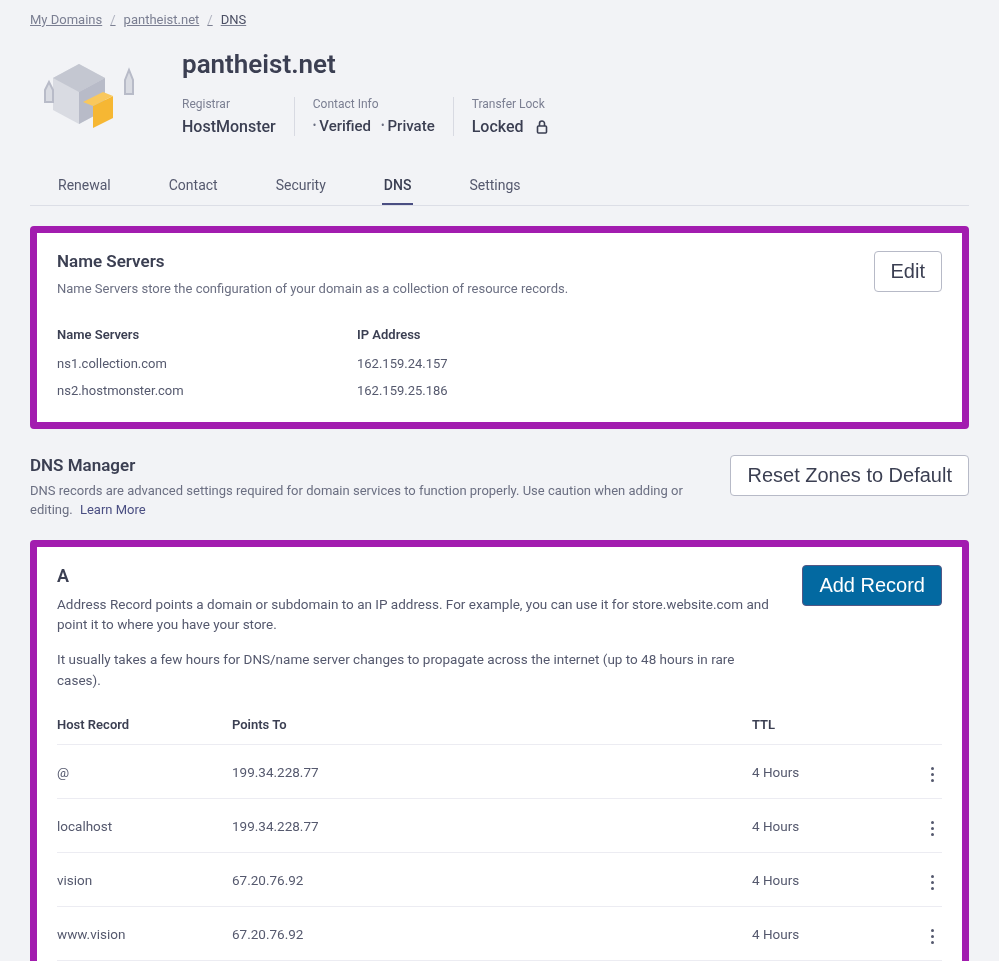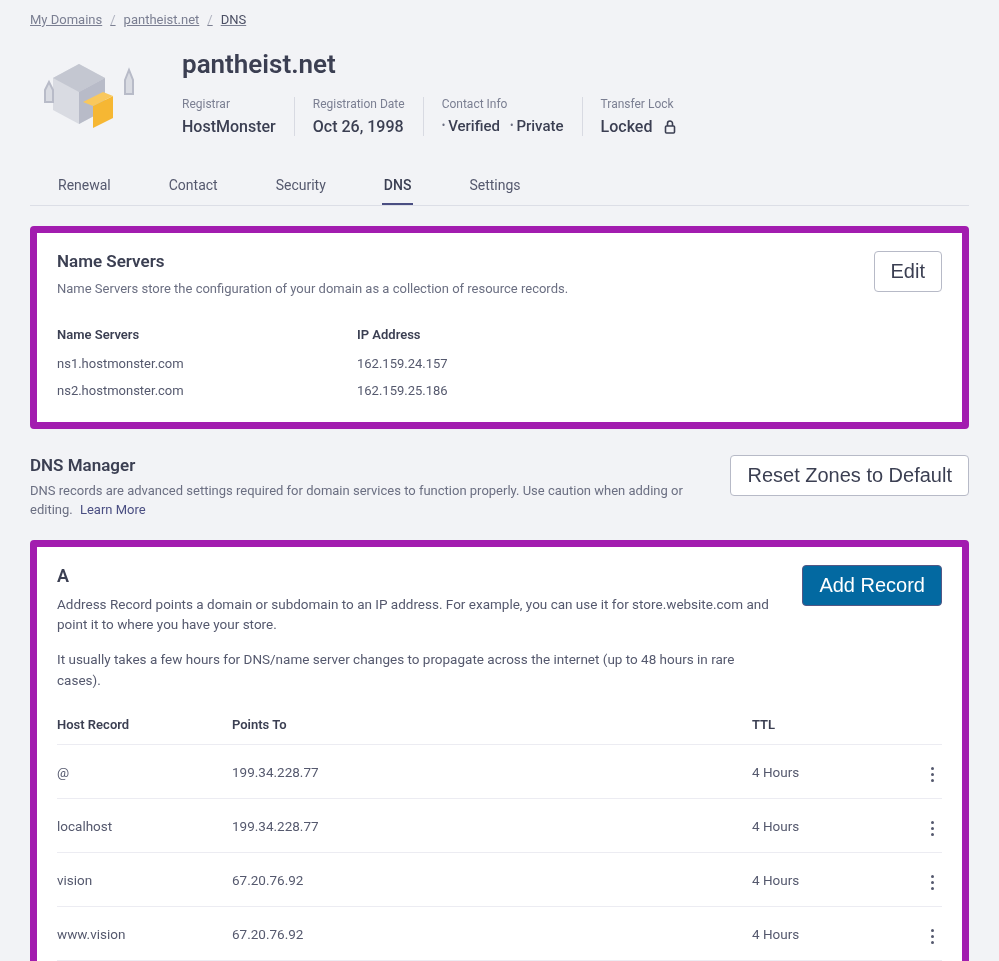--- a/index.html
+++ b/index.html
@@ -180,24 +180,20 @@
       </svg>
     </div>
     <div class="domain-info">
       <h1 class="domain-title">pantheist.net</h1>
       <div class="info-row">
         <div class="info-block">
           <div class="info-label">Registrar</div>
           <div class="info-value">HostMonster</div>
         </div>
         <div class="info-block">
-          <div class="info-label">Registration Date</div>
-          <div class="info-value">Oct 26, 1998</div>
-        </div>
-        <div class="info-block">
           <div class="info-label">Contact Info</div>
           <div class="info-value">
             <span class="info-pill dot">Verified</span>
             <span class="info-pill dot">Private</span>
           </div>
         </div>
         <div class="info-block">
           <div class="info-label">Transfer Lock</div>
           <div class="info-value">
             <span>Locked</span>
@@ -229,21 +225,21 @@
       </div>
       <button class="btn">Edit</button>
     </div>
     <div class="ns-table">
       <div class="ns-row">
         <div class="ns-col1 ns-header">Name Servers</div>
         <div class="ns-col2 ns-header">IP Address</div>
       </div>
       <div id="ns-rows">
           <div class="ns-row">
-            <div class="ns-col1 ns-cell">ns1.hostmonster.com</div>
+            <div class="ns-col1 ns-cell">ns1.collection.com</div>
             <div class="ns-col2 ns-cell">162.159.24.157</div>
           </div>
           <div class="ns-row">
             <div class="ns-col1 ns-cell">ns2.hostmonster.com</div>
             <div class="ns-col2 ns-cell">162.159.25.186</div>
           </div>
         </div>
     </div>
   </div>
 

